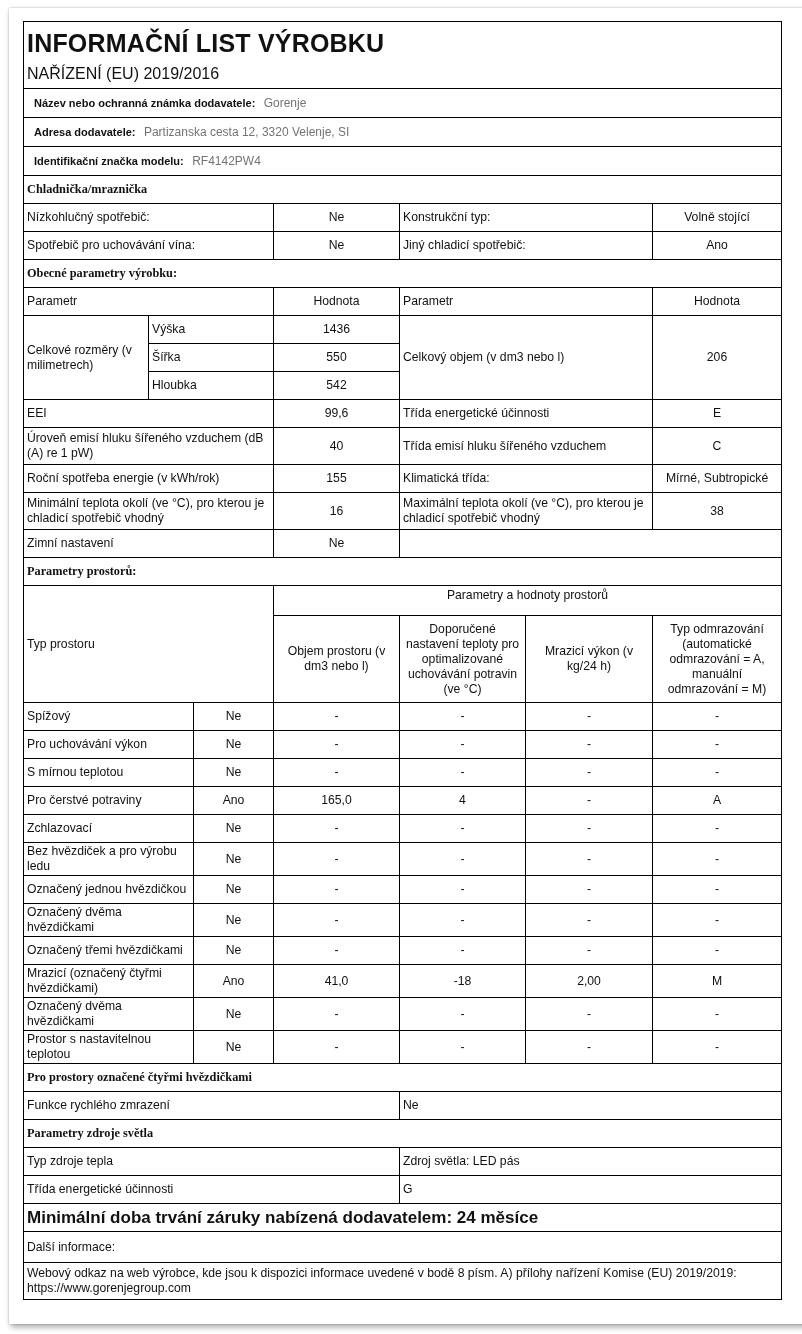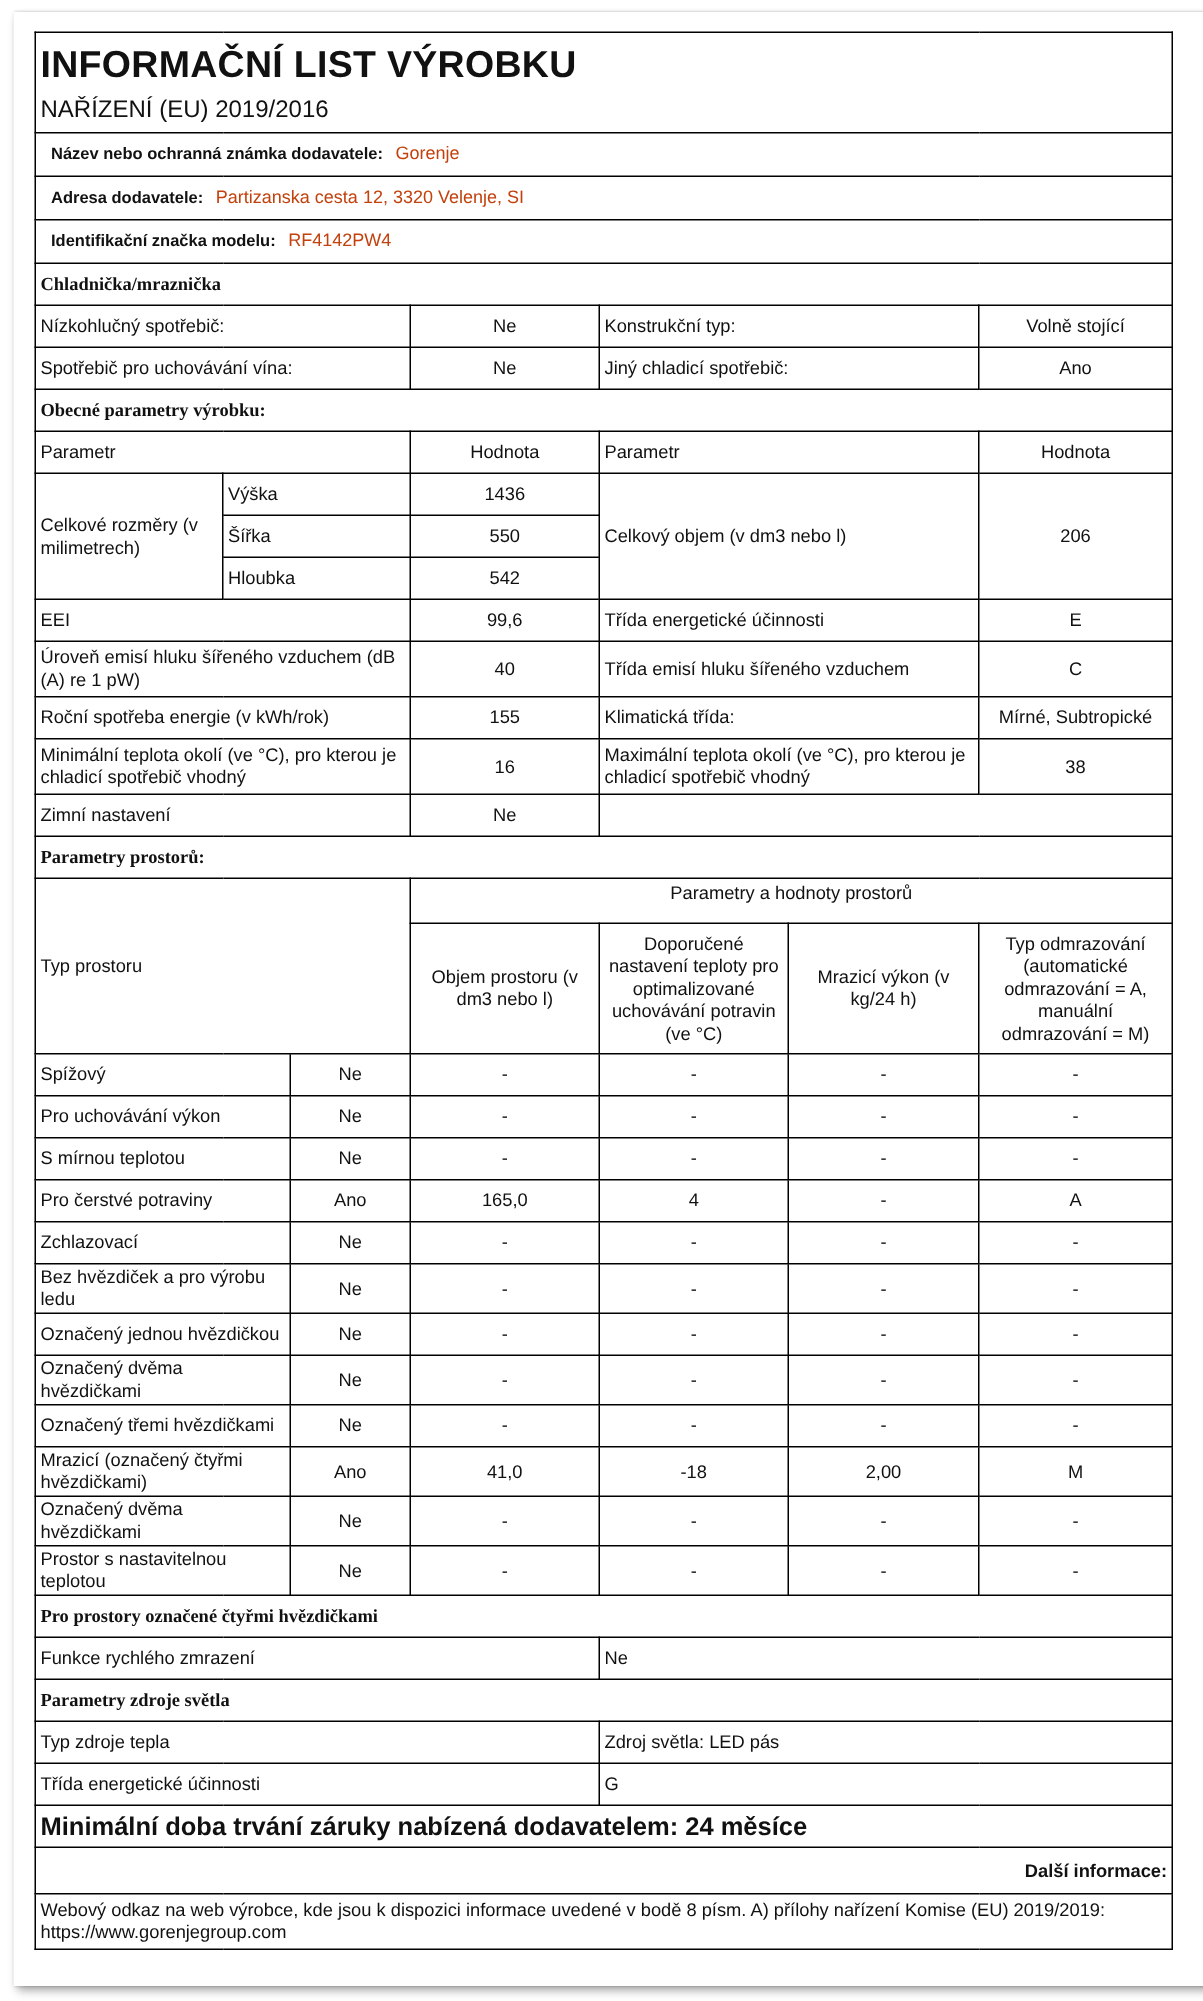--- a/index.html
+++ b/index.html
@@ -9,29 +9,29 @@
           background:#fff; box-shadow: 2px 3px 6px rgba(0,0,0,0.35), 0 0 2px rgba(0,0,0,0.25); }
   table.sheet { position:absolute; left:14px; top:13px; width:758px; border-collapse:collapse;
                 table-layout:fixed; font-size:12.2px; }
   table.sheet td { border:1px solid #000; padding:0 3px; vertical-align:middle; line-height:15px; }
   .c { text-align:center; }
   .title-cell { border-bottom:none !important; padding-top:6px !important; }
   .title { font-size:25px; font-weight:bold; letter-spacing:0.2px; line-height:30px; }
   .reg-cell { border-top:none !important; height:30px; font-size:16px; }
   .sup-row td { height:28px; }
   .sup-label { font-weight:bold; font-size:11px; padding-left:7px; }
-  .sup-value { font-size:12px; color:#c2410c; margin-left:5px; }
+  .sup-value { font-size:12px; color:#737373; margin-left:5px; }
   .sec td { height:27px; font-weight:bold; font-size:12.3px;font-family:Liberation Serif, serif; }
   .r28 td { height:27px; }
   .r33 td { height:32px; }
   .r36 td { height:36px; }
   .hdr2 td { height:27px; }
   .hdr3 td { height:86px; }
   .warranty td { height:27px; font-weight:bold; font-size:17px; padding-left:8px; }
-  .info-head td { height:30px; font-weight:bold; vertical-align:top; padding-top:5px;text-align:right; }
+  .info-head td { height:30px; font-weight:normal; vertical-align:top; padding-top:5px; }
   .info-text td { height:36px; border-bottom:none; vertical-align:top; padding-top:3px; }
 </style>
 </head>
 <body>
 
 <div class="page">
 <table class="sheet">
   <colgroup>
     <col style="width:125px">
         <col style="width:45px">

